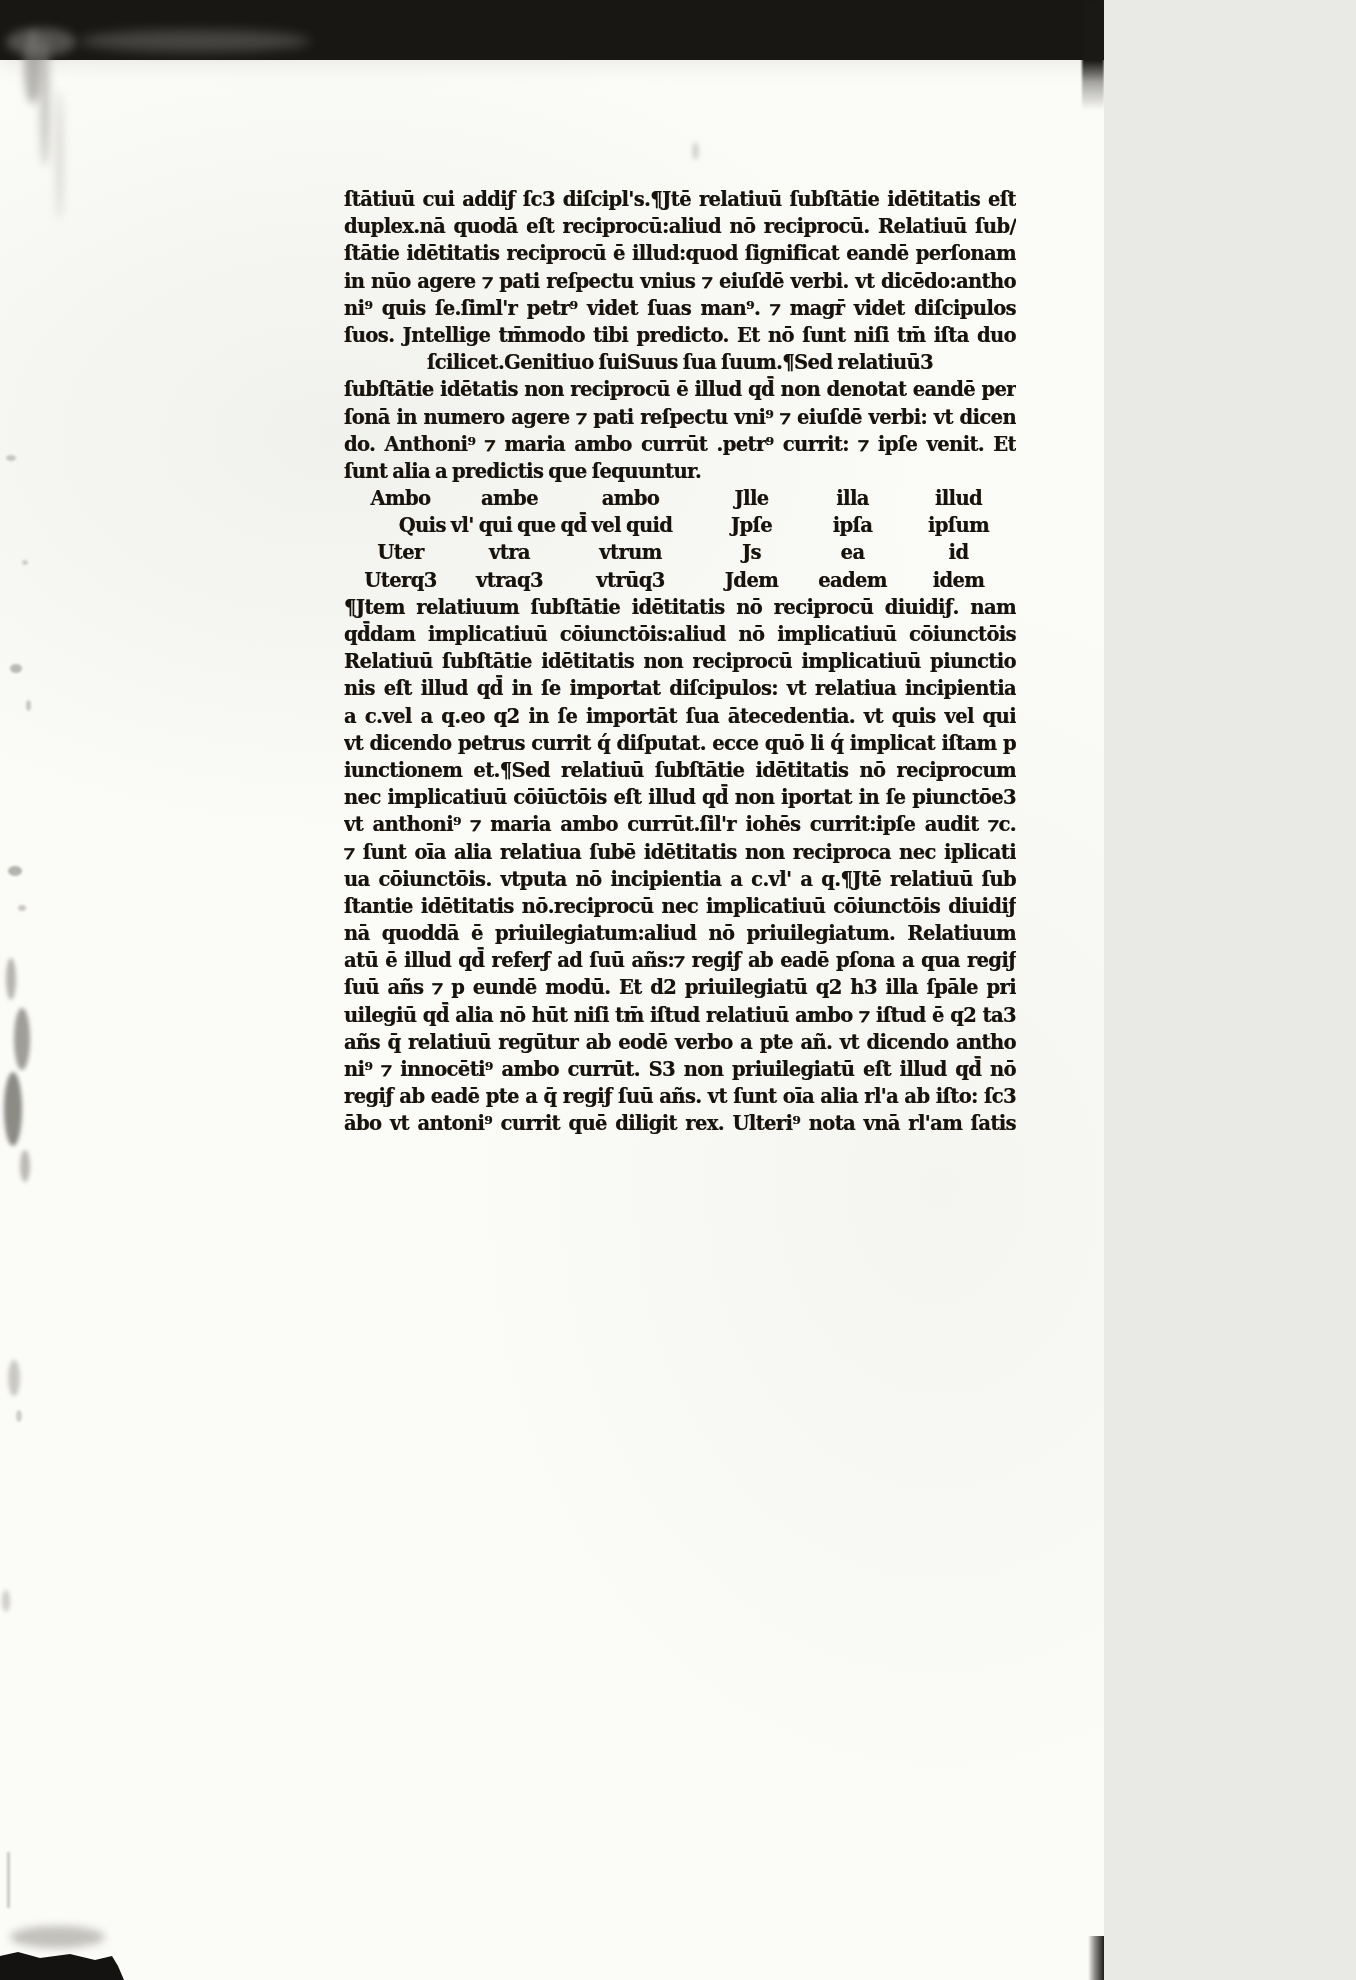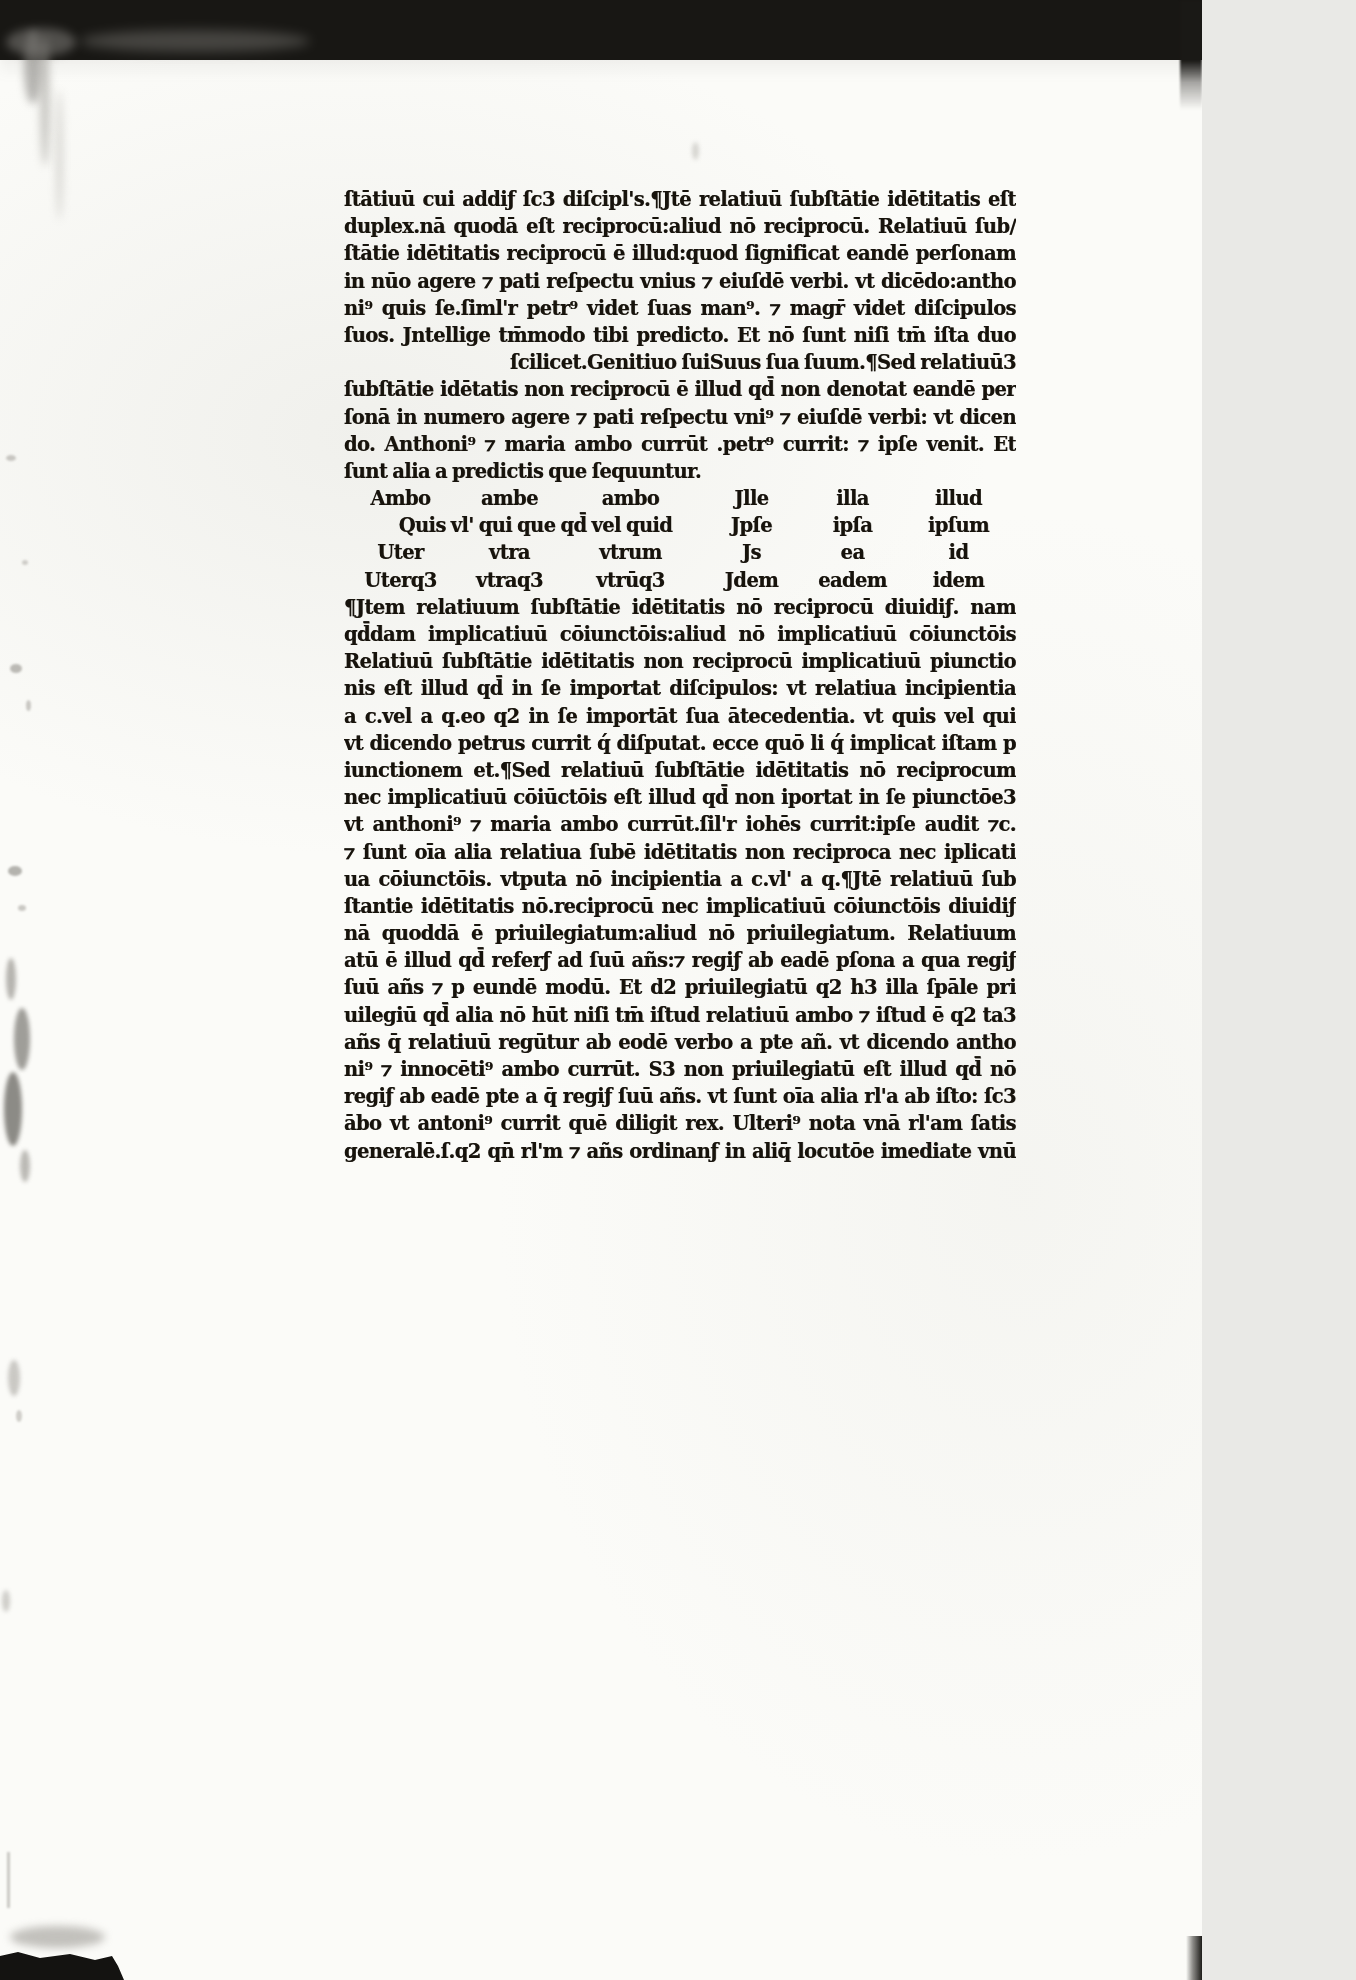--- a/index.html
+++ b/index.html
@@ -2,21 +2,21 @@
 <html><head>
 <meta charset="utf-8">
 <style>
   html,body{margin:0;padding:0;}
   body{
     width:1356px;height:1980px;
     background:#e9e9e6;
     font-family:"DejaVu Serif", serif;
   }
   .page{
-    position:relative;width:1202px;height:1980px;overflow:hidden;
+    position:relative;width:1104px;height:1980px;overflow:hidden;
     background:
       radial-gradient(ellipse 900px 600px at 30% 22%, rgba(220,220,214,0.35), transparent 70%),
       radial-gradient(ellipse 700px 900px at 85% 60%, rgba(235,235,230,0.4), transparent 75%),
       #fbfbf8;
   }
   
   .top-band{
     position:absolute;left:0;top:0;width:1356px;height:60px;background:#181714;
     clip-path:polygon(0 0,1356 0,1356 58,1310 52,1282 40,1240 34,1180 38,1120 28,1040 40,1000 44,940 38,900 42,860 34,780 28,720 32,660 26,600 30,520 24,440 30,380 22,300 28,230 20,170 30,120 22,80 30,40 24,20 34,0 26);
   }
@@ -72,21 +72,21 @@
   .text-block{
     position:absolute;left:344px;top:186px;width:672px;
     font-size:19.5px;font-weight:700;color:#17130c;
     letter-spacing:-0.6px;word-spacing:-1.2px;
     line-height:27.2px;
     text-shadow:0.35px 0.3px 0 rgba(26,21,12,0.45), -0.2px 0 0 rgba(26,21,12,0.3);
     filter:blur(0.25px);
   }
   .line{height:27.2px;overflow:hidden;text-align:justify;text-align-last:justify;}
   .line.noju{text-align:right;text-align-last:left;}
-  .flexline{display:flex;justify-content:flex-end;}
+  .flexline{display:flex;justify-content:center;}
   .trow{display:grid;grid-template-columns:113px 105px 137px 105px 97px 115px;height:27.2px;overflow:hidden;}
   .tc{text-align:center;}
   .c123{grid-column:1 / span 3;margin-left:28px;}
 </style>
 </head>
 <body>
 
 <div class="page">
 
   <div class="top-haze"></div>
@@ -191,17 +191,16 @@
         <div class="line">ua cōiunctōis. vtputa nō incipientia a c.vl' a q.¶Jtē relatiuū ſub</div>
         <div class="line">ſtantie idētitatis nō.reciprocū nec implicatiuū cōiunctōis diuidiƒ</div>
         <div class="line">nā quoddā ē priuilegiatum:aliud nō priuilegiatum. Relatiuum</div>
         <div class="line">atū ē illud qd̄ referƒ ad ſuū añs:⁊ regiƒ ab eadē pſona a qua regiƒ</div>
         <div class="line">ſuū añs ⁊ p eundē modū. Et d2 priuilegiatū q2 h3 illa ſpāle pri</div>
         <div class="line">uilegiū qd̄ alia nō hūt niſi tm̄ iſtud relatiuū ambo ⁊ iſtud ē q2 ta3</div>
         <div class="line">añs q̄ relatiuū regūtur ab eodē verbo a pte añ. vt dicendo antho</div>
         <div class="line">ni⁹ ⁊ innocēti⁹ ambo currūt. S3 non priuilegiatū eſt illud qd̄ nō</div>
         <div class="line">regiƒ ab eadē pte a q̄ regiƒ ſuū añs. vt ſunt oīa alia rl'a ab iſto: ſc3</div>
         <div class="line">ābo vt antoni⁹ currit quē diligit rex. Ulteri⁹ nota vnā rl'am ſatis</div>
-        <div class="line">generalē.ſ.q2 qn̄ rl'm ⁊ añs ordinanƒ in aliq̄ locutōe imediate vnū</div>
       </div>
 
   </div>
 </div>
 
 </body></html>

